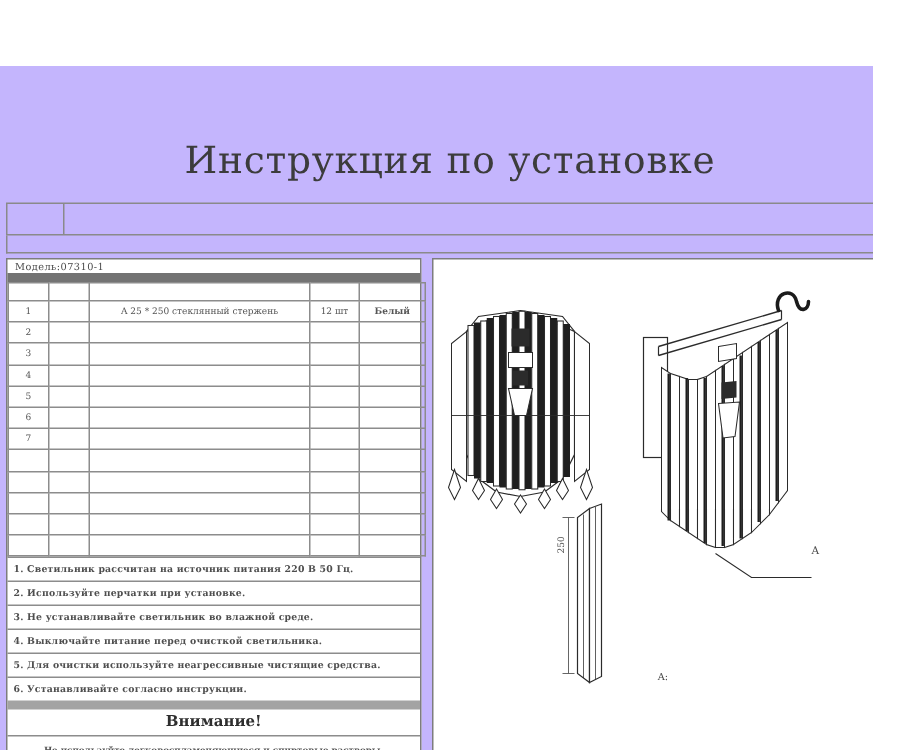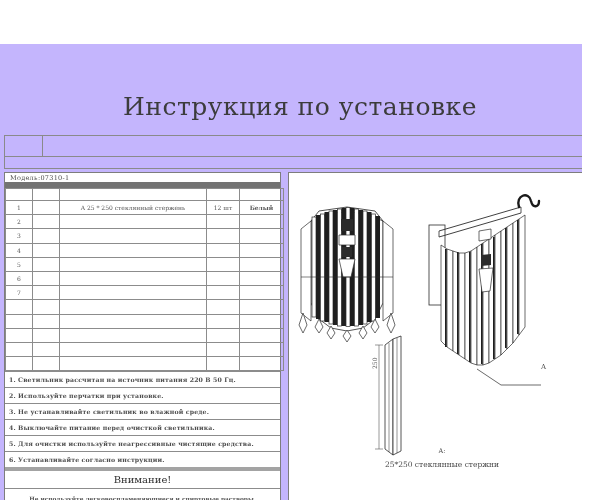--- a/index.html
+++ b/index.html
@@ -124,28 +124,28 @@
     align-items: center;
     padding-left: 4px;
     font-family: "DejaVu Serif", serif;
     font-size: 6.2px;
     font-weight: bold;
     color: #4e4e4e;
     letter-spacing: 0.15px;
     white-space: nowrap;
   }
   #warn-title {
-    border-top: 4px solid #a3a3a3;
+    border-top: 6px solid #a3a3a3;
     height: 17px;
     display: flex;
     align-items: center;
     justify-content: center;
     font-family: "DejaVu Serif", serif;
     font-size: 10px;
-    font-weight: normal;
+    font-weight: bold;
     color: #2e2e2e;
   }
   #warn-body {
     border-top: 1px solid #8c8c8c;
     height: 30px;
     display: flex;
     flex-direction: column;
     align-items: center;
     justify-content: center;
     font-family: "DejaVu Serif", serif;
@@ -430,16 +430,15 @@
 
             <path d="M90,172 L90,276" stroke="#555" stroke-width="0.6"></path>
             <path d="M86,172 L94,172 M86,276 L94,276" stroke="#555" stroke-width="0.6"></path>
           </g>
         </g>
       </svg>
 
       <div id="dim-250">250</div>
       <div id="leader-a">A</div>
       <div class="caption" id="cap-a">A:</div>
-      <div class="caption" id="cap-rods">25*250 стеклянные стержни</div>
     </div>
   </div>
 </div>
 
 </body></html>

